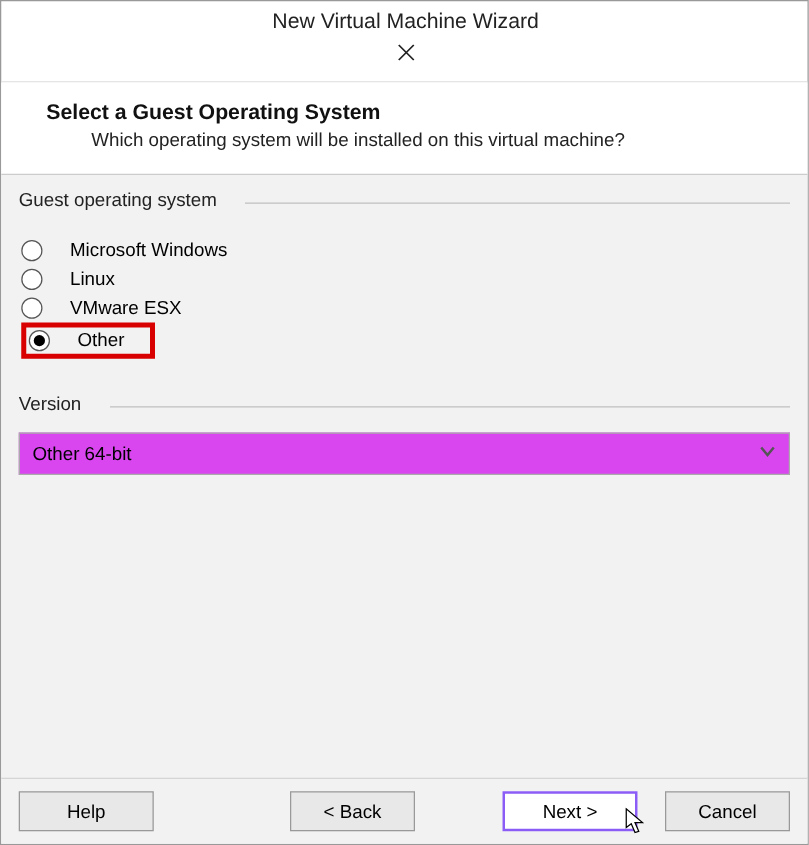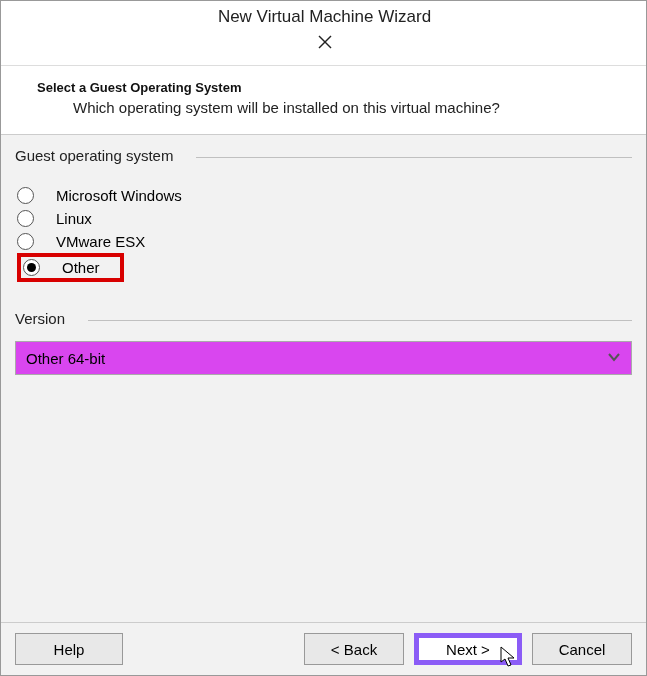--- a/index.html
+++ b/index.html
@@ -38,21 +38,21 @@
     align-items: center;
     justify-content: center;
     cursor: pointer;
   }
   .close-btn svg { width: 14px; height: 14px; stroke:#222; stroke-width:1.4; }
   .header {
     background:#fff;
     padding: 14px 24px 18px 36px;
     border-bottom: 1px solid #ccc;
   }
-  .header .heading { font-weight:700; font-size:13px; color:#111;}
+  .header .heading { font-weight:700; font-size:17px; color:#111;}
   .header .subheading { font-size:15px; color:#222; padding-left:36px; margin-top:4px;}
   .body {
     flex:1;
     background:#f2f2f2;
     padding: 12px 14px;
     position:relative;
   }
   .group-label {
     font-size:15px;
     color:#222;
@@ -106,35 +106,35 @@
     font-size:15px;
     cursor:pointer;
   }
   .select .chev svg{width:14px;height:14px;stroke:#555;stroke-width:2;fill:none;}
   .footer {
     background:#f2f2f2;
     border-top:1px solid #ccc;
     padding:10px 14px;
     display:flex;
     align-items:flex-start;
-    gap:10px;
+    gap:22px;
   }
   .footer .spacer{flex:1;}
   .btn {
     min-width:100px;
     height:32px;
     border:1px solid #999;
     background:#e8e8e8;
     display:flex;align-items:center;justify-content:center;
     font-size:15px;
     cursor:pointer;
     padding:0 14px;
   }
   .btn.help{min-width:108px;}
-  .btn.next{border:5px solid #8b5cf6;background:#fff;min-width:108px;}
+  .btn.next{border:2px solid #8b5cf6;background:#fff;min-width:108px;margin-left:48px;}
   .cursor {
     position:absolute;
     bottom:4px;
     right:128px;
     pointer-events:none;
   }
   .cursor svg{width:18px;height:22px;}
 </style>
 </head>
 <body>

